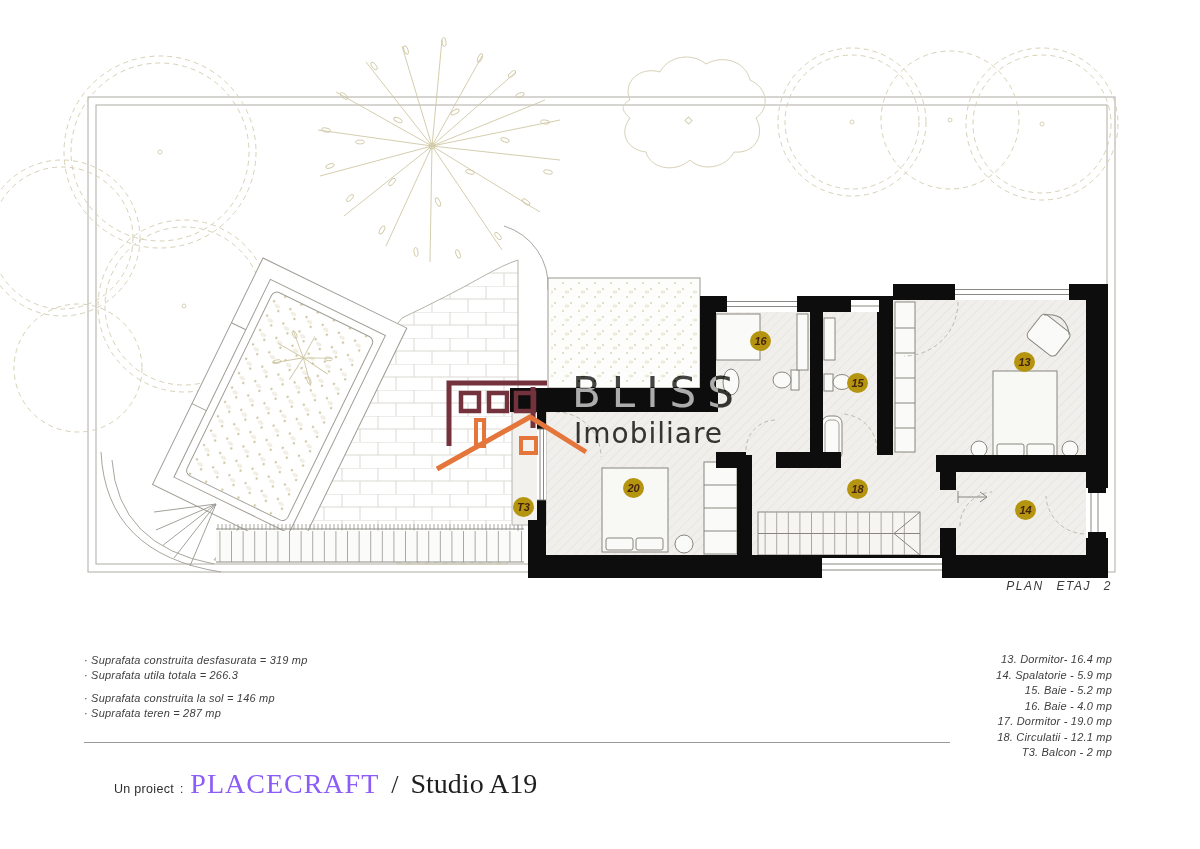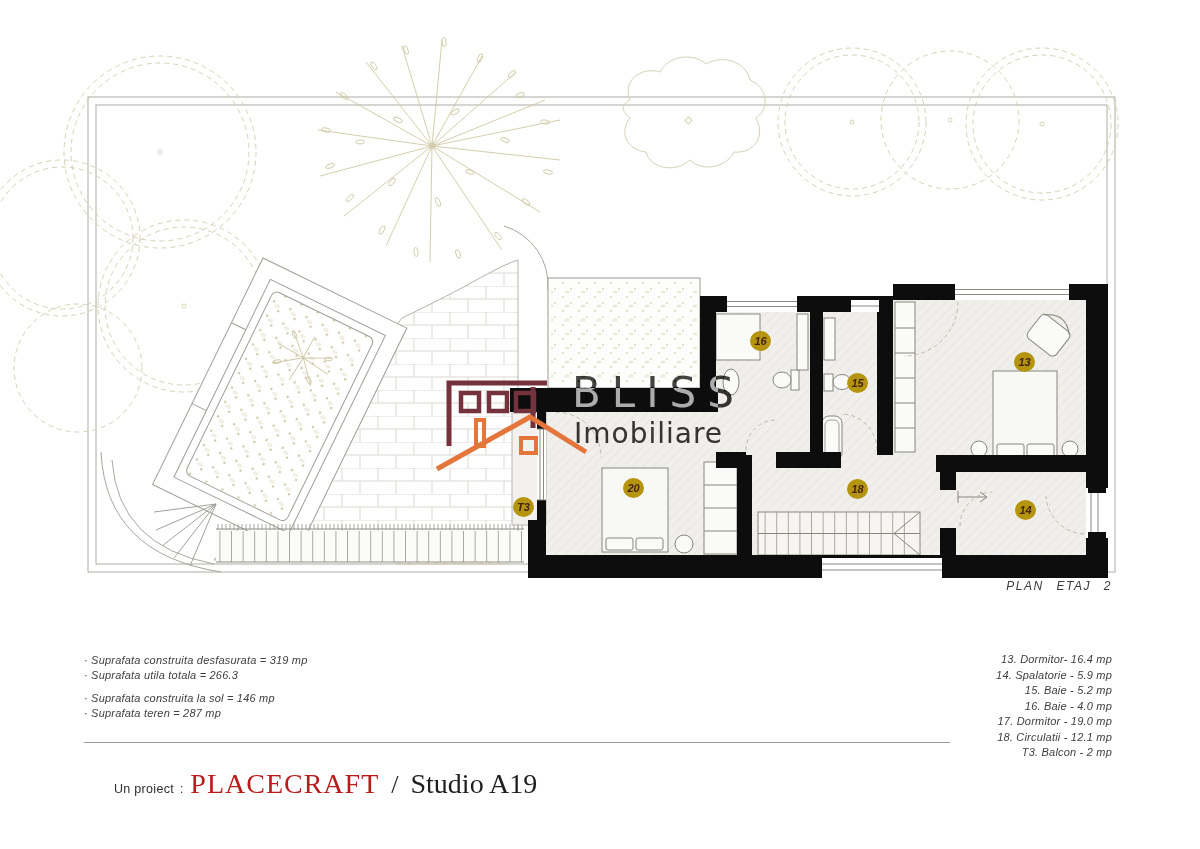--- a/index.html
+++ b/index.html
@@ -32,21 +32,21 @@
 
   
   .legend{position:absolute;right:88px;top:652px;text-align:right;}
   .legend-line{font:italic 11px/15.5px "Liberation Sans",sans-serif;color:#3e3e3e;
       letter-spacing:.2px;white-space:nowrap;}
 
   
   .footer{position:absolute;left:84px;top:768px;display:flex;align-items:baseline;white-space:nowrap;margin-left:30px;}
   .f-prefix{font:12.5px "Liberation Sans",sans-serif;color:#2e2e2e;letter-spacing:.3px;}
   .f-colon{font:12px "Liberation Sans",sans-serif;color:#2e2e2e;margin:0 7px 0 6px;}
-  .f-brand{font:28px "Liberation Serif",serif;color:#b91c1c;letter-spacing:1px;text-align:center;}
+  .f-brand{font:28px "Liberation Serif",serif;color:#8b5cf6;letter-spacing:1px;text-align:center;}
   .f-slash{font:26px "Liberation Serif",serif;color:#1e1e1e;margin:0 12px;}
   .f-studio{font:28px "Liberation Serif",serif;color:#1e1e1e;}
 </style>
 </head>
 <body>
 
 <div id="stage">
 
 <svg id="plan-svg" width="1200" height="849" viewBox="0 0 1200 849">
   <defs>

